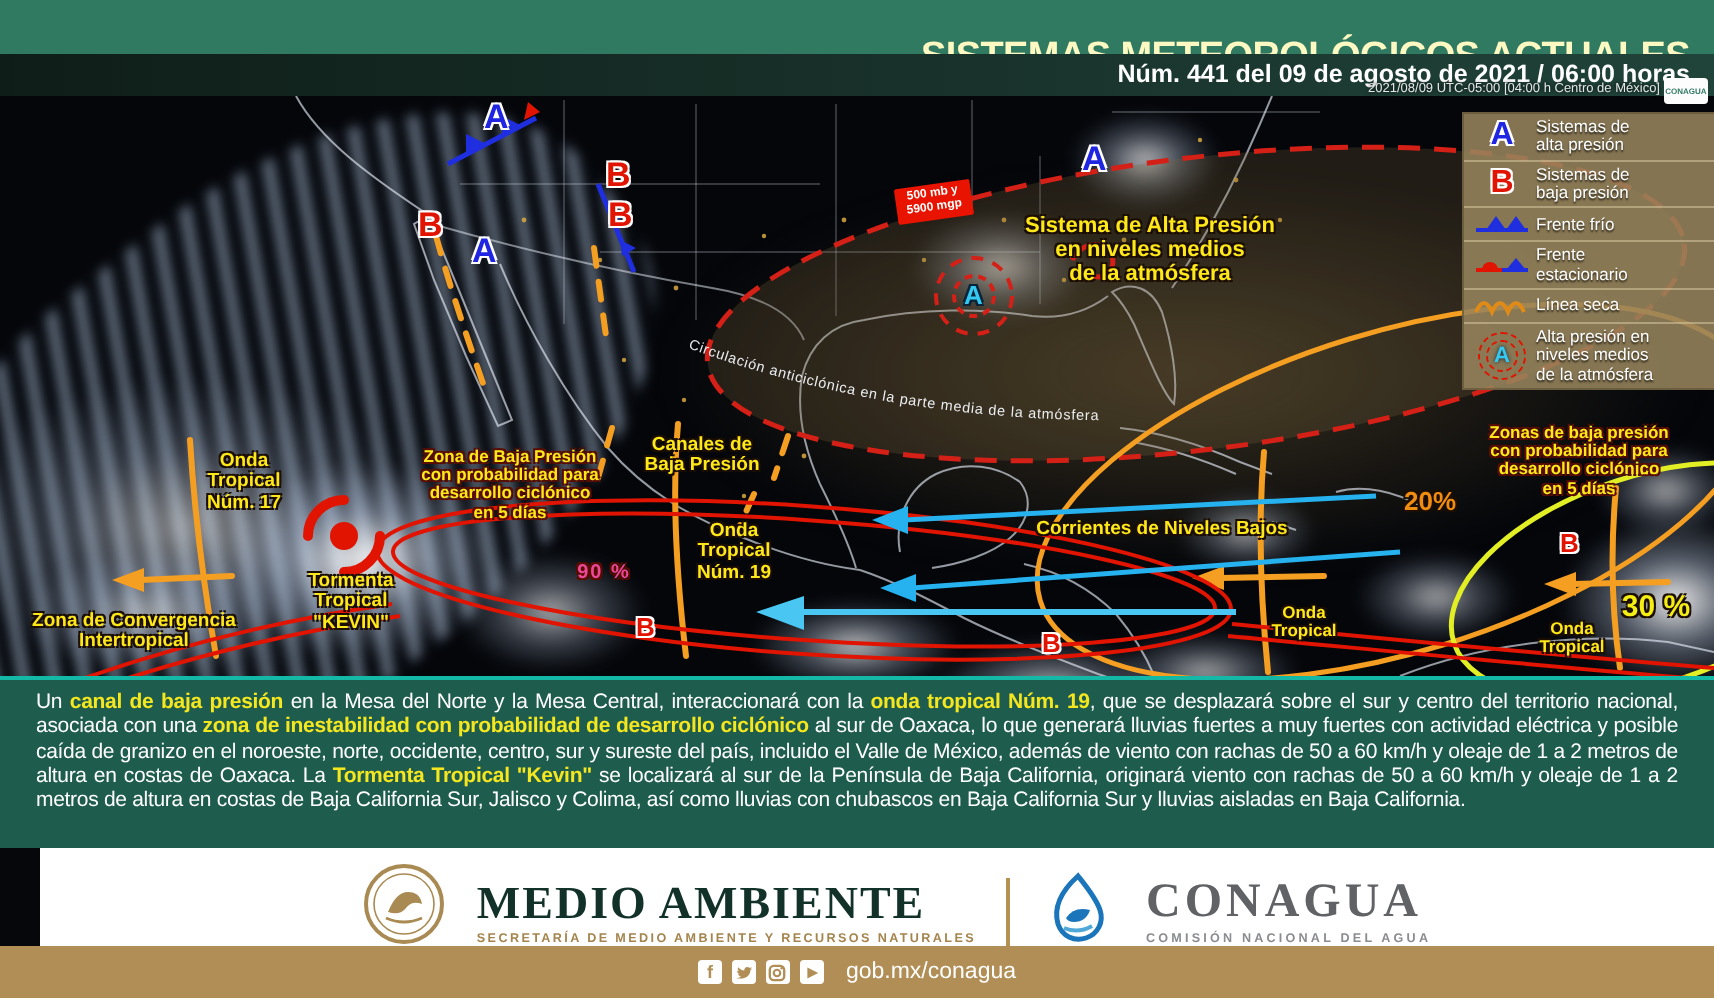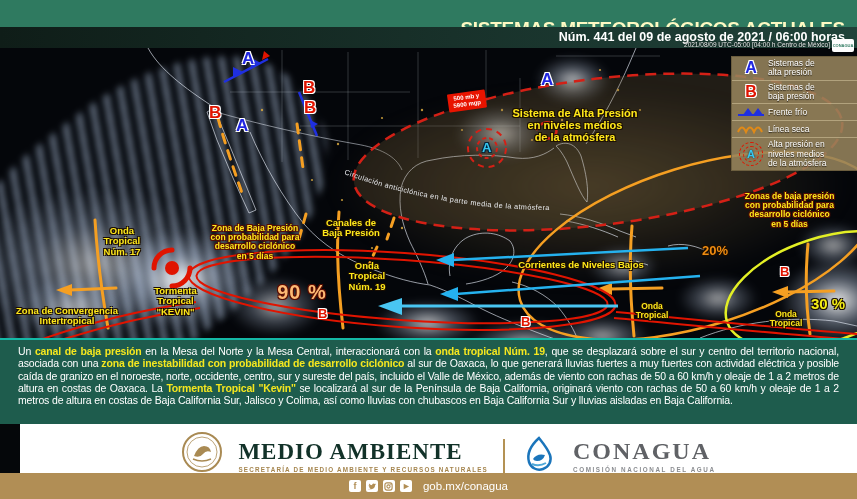--- a/index.html
+++ b/index.html
@@ -15,21 +15,21 @@
   .map{position:absolute;left:0;top:48px;width:857px;height:290px;background:#04060a;overflow:hidden;}
   .cloud{position:absolute;border-radius:50%;filter:blur(4px);background:radial-gradient(closest-side,rgba(255,255,255,.92),rgba(205,222,248,.38),rgba(0,0,0,0));}
   .tan{background:radial-gradient(closest-side,rgba(128,107,62,.42),rgba(110,92,55,.25),rgba(0,0,0,0));filter:blur(8px);}
   .streak{background:repeating-linear-gradient(118deg,rgba(186,208,236,.5) 0 6px,rgba(20,28,44,.08) 6px 15px);border-radius:45%;filter:blur(3px);}
   .mapsvg{position:absolute;left:0;top:0;z-index:5;pointer-events:none;}
   .maplabel{position:absolute;z-index:10;color:#ffe81a;font-weight:bold;font-size:9.5px;line-height:1.08;text-align:center;white-space:pre-line;
     text-shadow:-1px -1px 0 #1b0e00,1px -1px 0 #1b0e00,-1px 1px 0 #1b0e00,1px 1px 0 #1b0e00;}
   .redshadow{text-shadow:-1px -1px 0 #5a0c00,1px -1px 0 #5a0c00,-1px 1px 0 #5a0c00,1px 1px 0 #5a0c00;}
   .big{font-size:11px;}
   .small{font-size:8.5px;}
-  .pct90{color:#fdba74;font-size:20px;letter-spacing:1px;}
+  .pct90{color:#ec4899;font-size:10px;letter-spacing:1px;}
   .pct60{color:#f08c10;font-size:13px;}
   .pct30{color:#f4ee15;font-size:15px;}
   .letter{position:absolute;z-index:9;font-weight:bold;font-size:17px;
     text-shadow:-1px -1px 0 #fff,1px -1px 0 #fff,-1px 1px 0 #fff,1px 1px 0 #fff;}
   .lA{color:#1f25e0;} .lB{color:#e01400;}
   .lsmall{font-size:13px;} 
   .lcyan{color:#35c8f0;font-size:13px;text-shadow:-1px -1px 0 #06243a,1px -1px 0 #06243a,-1px 1px 0 #06243a,1px 1px 0 #06243a;}
   .nivel-box{position:absolute;left:448px;top:44px;z-index:9;background:#e81400;color:#fff;font-size:6px;font-weight:bold;line-height:1.2;
     padding:2px 5px;transform:rotate(-8deg);text-align:center;white-space:pre-line;border-radius:1px;}
   
@@ -255,21 +255,21 @@
 de la atmósfera</div>
     <div class="nivel-box">500 mb y
 5900 mgp</div>
     <div class="maplabel" style="left:496px;top:212px;width:170px;">Corrientes de Niveles Bajos</div>
     <div class="maplabel pct60" style="left:690px;top:196px;width:50px;">20%</div>
     <div class="maplabel small" style="left:626px;top:254px;width:52px;">Onda
 Tropical</div>
     <div class="maplabel small" style="left:758px;top:262px;width:56px;">Onda
 Tropical</div>
     <div class="maplabel pct30" style="left:800px;top:248px;width:56px;">30 %</div>
-    <div class="maplabel small redshadow" style="left:722px;top:144px;width:135px;text-align:center;">Zonas de baja presión
+    <div class="maplabel small redshadow" style="left:722px;top:164px;width:135px;text-align:center;">Zonas de baja presión
 con probabilidad para
 desarrollo ciclónico
 en 5 días</div>
 
     <div class="legend">
       <div class="legend-row">
         <div class="legend-sym">
             <span class="letter lA">A</span>
           </div>
         <div class="legend-txt">Sistemas de
@@ -284,20 +284,32 @@
       </div>
       <div class="legend-row">
         <div class="legend-sym">
           <svg width="30" height="12">
             <path d="M2,9 H28" stroke="#1f2fe0" stroke-width="2"></path>
             <polygon points="7,9 12,2 17,9" fill="#1f2fe0"></polygon>
             <polygon points="17,9 22,2 27,9" fill="#1f2fe0"></polygon>
           </svg>
         </div>
         <div class="legend-txt">Frente frío</div>
+      </div>
+      <div class="legend-row">
+        <div class="legend-sym">
+          <svg width="30" height="12">
+            <path d="M2,8 H15" stroke="#e01400" stroke-width="2"></path>
+            <path d="M5,8 a4,4 0 0 1 8,0" fill="#e01400"></path>
+            <path d="M15,8 H28" stroke="#1f2fe0" stroke-width="2"></path>
+            <polygon points="17,8 22,2 27,8" fill="#1f2fe0"></polygon>
+          </svg>
+        </div>
+        <div class="legend-txt">Frente
+estacionario</div>
       </div>
       <div class="legend-row">
         <div class="legend-sym">
           <svg width="30" height="12">
             <path d="M2,9 q4,-9 8,0 q4,-9 8,0 q4,-9 8,0" stroke="#e08a18" stroke-width="2" fill="none"></path>
           </svg>
         </div>
         <div class="legend-txt">Línea seca</div>
       </div>
       <div class="legend-row">

